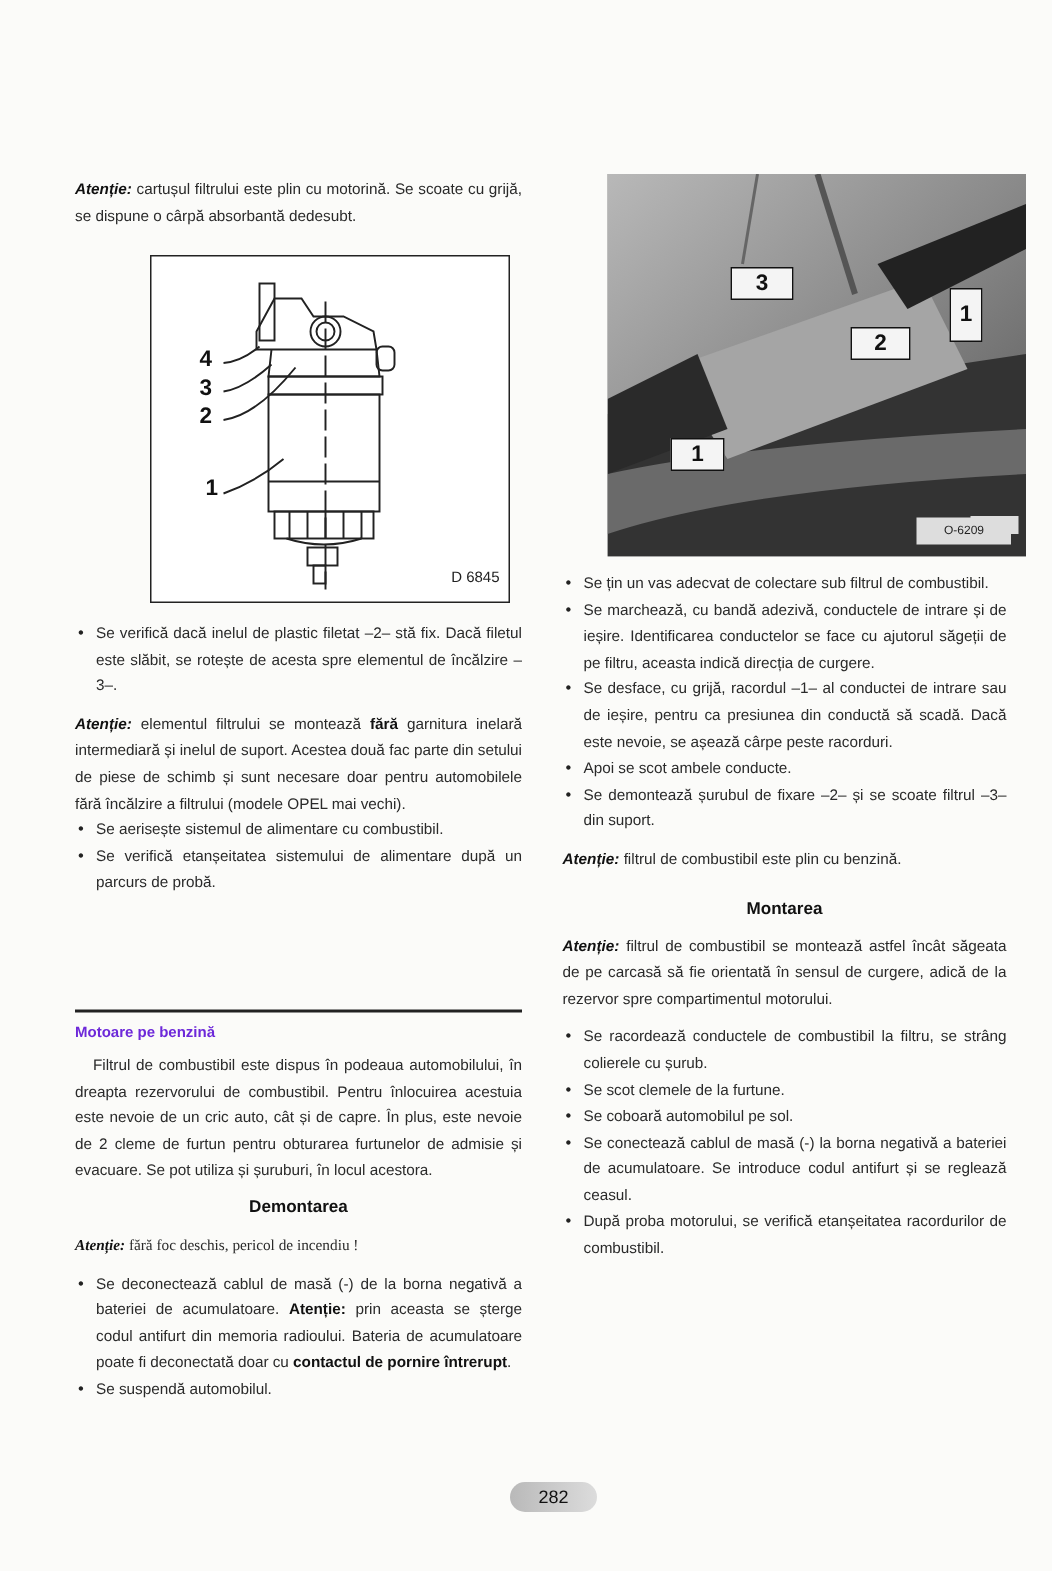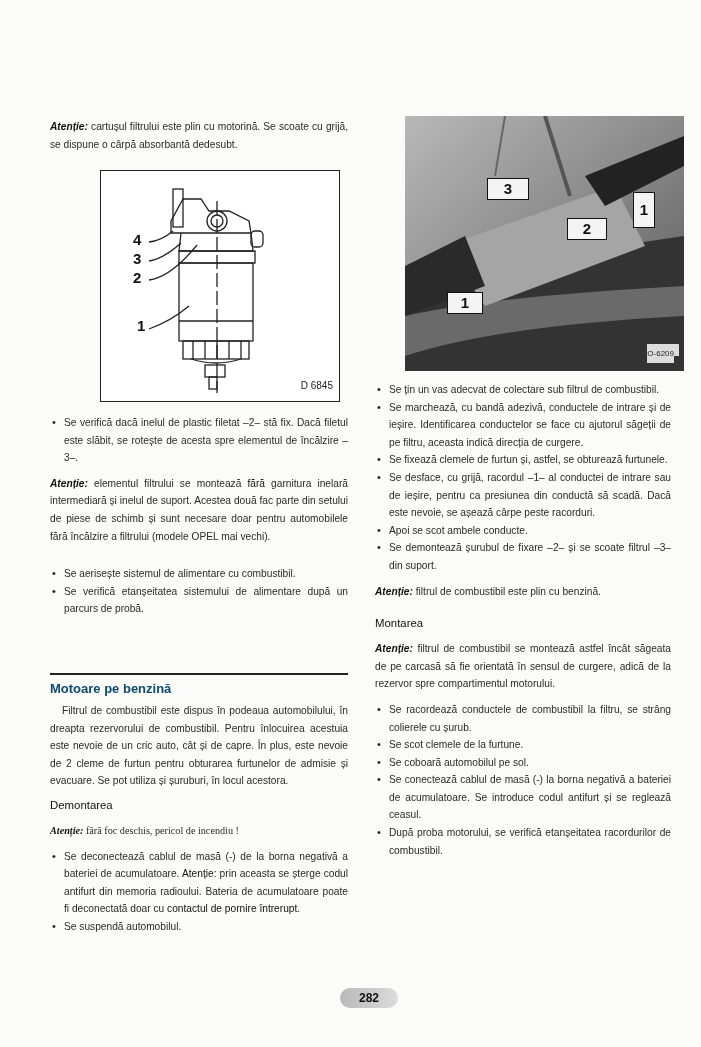--- a/index.html
+++ b/index.html
@@ -8,30 +8,30 @@
     font-family:"Liberation Sans", sans-serif; color:#2a2a2a; font-size:10.2px; line-height:17.6px;
   }
   .col { position:absolute; top:0; }
   .left { left:50px; width:298px; }
   .right { left:375px; width:296px; }
   p { margin:0; text-align:justify; }
   .att b.lbl, .att .lbl { font-weight:bold; font-style:italic; color:#111; }
   ul { margin:0; padding:0; list-style:none; }
   li { position:relative; padding-left:14px; text-align:justify; }
   li::before { content:"•"; position:absolute; left:2px; top:0; color:#222; font-size:11px; }
-  .bold { font-weight:normal; color:#111; }
-  h2 { margin:0; font-size:13px; font-weight:bold; color:#0c4a6e; line-height:18px; }
-  h3 { margin:0; font-size:11.4px; font-weight:normal; color:#111; line-height:18px; }
+  .bold { font-weight:bold; color:#111; }
+  h2 { margin:0; font-size:10px; font-weight:bold; color:#6d28d9; line-height:18px; }
+  h3 { margin:0; font-size:11.4px; font-weight:bold; color:#111; line-height:18px;text-align:center; }
   .fig1 { position:absolute; left:100px; top:170px; width:238px; height:230px; border:1.5px solid #222; background:#fff; }
   .fig2 { position:absolute; left:405px; top:116px; width:279px; height:255px; background:#888; overflow:hidden; }
   .figlabel { position:absolute; right:6px; bottom:6px; font-size:10px; color:#222; }
-  .fig2 .figlabel { background:#ddd; padding:0 0; bottom:8px; right:10px; font-size:8px; }
+  .fig2 .figlabel { background:#ddd; padding:0 18px; bottom:8px; right:10px; font-size:8px; }
   .rule { position:absolute; left:50px; top:673px; width:298px; height:2px; background:#222; }
   .pagenum { position:absolute; left:340px; top:988px; width:58px; height:20px; border-radius:10px;
-    background:linear-gradient(90deg,#b9b9b9,#dcdcdc); text-align:center; font-weight:bold; font-size:12px; line-height:20px; color:#111; }
+    background:linear-gradient(90deg,#b9b9b9,#dcdcdc); text-align:center; font-weight:normal; font-size:12px; line-height:20px; color:#111; }
   .callout { position:absolute; font-weight:bold; font-size:15px; color:#111; }
   .arrow { position:absolute; background:#f4f4f4; border:1.5px solid #111; font-weight:bold; color:#111; font-size:15px; text-align:center; }
 </style>
 </head>
 <body>
 
 <div class="col left">
   <p class="att" style="position:absolute;top:118px;width:298px;">
     <span class="lbl">Atenție:</span><span> cartușul filtrului este plin cu motorină. Se scoate cu grijă, se dispune o cârpă absorbantă dedesubt.</span>
   </p>
@@ -72,21 +72,21 @@
   <span class="figlabel">D 6845</span>
 </div>
 
 <div class="col left" style="top:414px;">
   <ul>
     <li>Se verifică dacă inelul de plastic filetat –2– stă fix. Dacă filetul este slăbit, se rotește de acesta spre elementul de încălzire –3–.</li>
   </ul>
   <p class="att" style="margin-top:8px;">
     <span class="lbl">Atenție:</span><span> elementul filtrului se montează </span><span class="bold">fără</span><span> garnitura inelară intermediară și inelul de suport. Acestea două fac parte din setului de piese de schimb și sunt necesare doar pentru automobilele fără încălzire a filtrului (modele OPEL mai vechi).</span>
   </p>
-  <ul style="margin-top:20px;">
+  <ul style="margin-top:0;">
     <li>Se aerisește sistemul de alimentare cu combustibil.</li>
     <li>Se verifică etanșeitatea sistemului de alimentare după un parcurs de probă.</li>
   </ul>
 </div>
 
 <div class="rule"></div>
 
 <div class="col left" style="top:680px;">
   <h2>Motoare pe benzină</h2>
   <p style="text-indent:12px;margin-top:4px;">Filtrul de combustibil este dispus în podeaua automobilului, în dreapta rezervorului de combustibil. Pentru înlocuirea acestuia este nevoie de un cric auto, cât și de capre. În plus, este nevoie de 2 cleme de furtun pentru obturarea furtunelor de admisie și evacuare. Se pot utiliza și șuruburi, în locul acestora.</p>
@@ -123,21 +123,20 @@
   <div class="arrow" style="left:162px;top:102px;width:38px;height:20px;line-height:20px;">2</div>
   <div class="arrow" style="left:228px;top:76px;width:20px;height:34px;line-height:34px;">1</div>
   <div class="arrow" style="left:42px;top:176px;width:34px;height:20px;line-height:20px;">1</div>
   <span class="figlabel">O-6209</span>
 </div>
 
 <div class="col right" style="top:381px;">
   <ul>
     <li>Se țin un vas adecvat de colectare sub filtrul de combustibil.</li>
     <li>Se marchează, cu bandă adezivă, conductele de intrare și de ieșire. Identificarea conductelor se face cu ajutorul săgeții de pe filtru, aceasta indică direcția de curgere.</li>
-    <li>Se fixează clemele de furtun și, astfel, se obturează furtunele.</li>
     <li>Se desface, cu grijă, racordul –1– al conductei de intrare sau de ieșire, pentru ca presiunea din conductă să scadă. Dacă este nevoie, se așează cârpe peste racorduri.</li>
     <li>Apoi se scot ambele conducte.</li>
     <li>Se demontează șurubul de fixare –2– și se scoate filtrul –3– din suport.</li>
   </ul>
   <p class="att" style="margin-top:8px;">
     <span class="lbl">Atenție:</span><span> filtrul de combustibil este plin cu benzină.</span>
   </p>
   <h3 style="margin-top:14px;">Montarea</h3>
   <p class="att" style="margin-top:8px;">
     <span class="lbl">Atenție:</span><span> filtrul de combustibil se montează astfel încât săgeata de pe carcasă să fie orientată în sensul de curgere, adică de la rezervor spre compartimentul motorului.</span>

